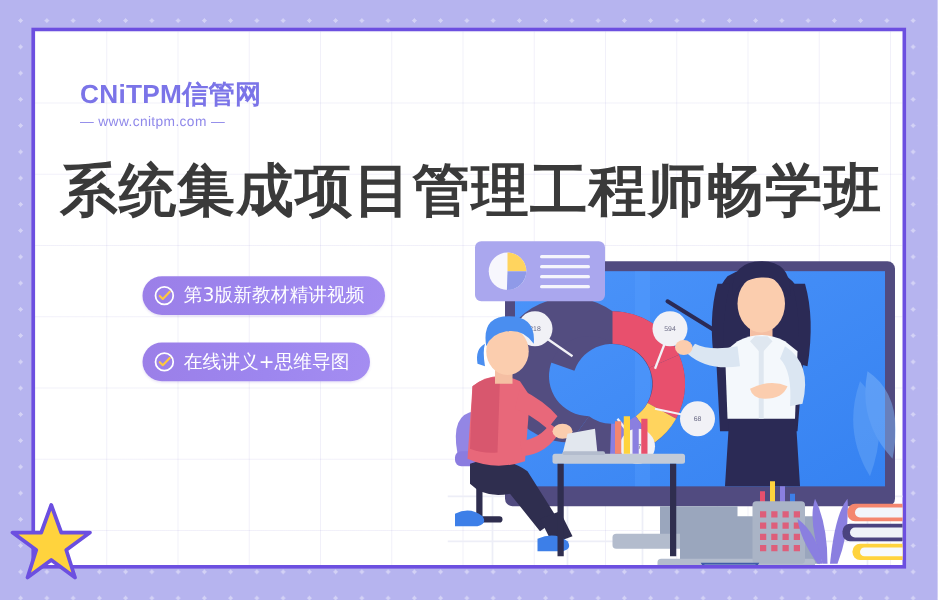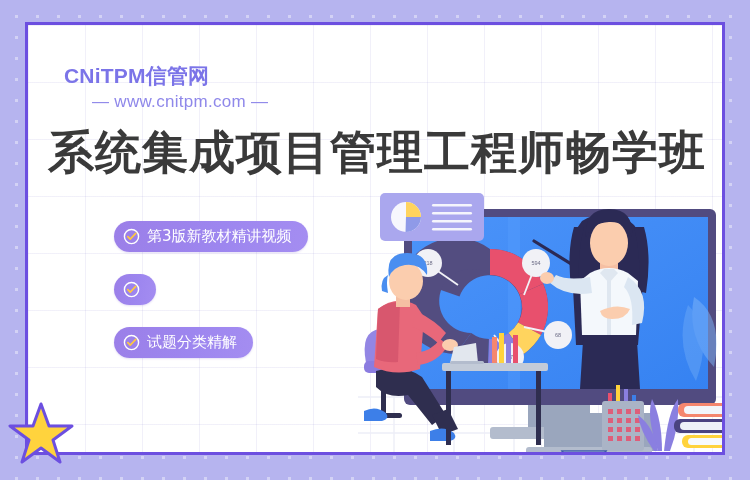--- a/index.html
+++ b/index.html
@@ -35,23 +35,22 @@
     pointer-events:none;
   }
 
   
   #logo{position:absolute;left:36px;top:40px;}
   .logo-main{
     font-size:21px;font-weight:bold;color:#7b74e8;letter-spacing:.2px;
     line-height:1;white-space:nowrap;
   }
   .logo-url{
-    font-size:17px;color:#8f88ea;margin-top:6px;letter-spacing:.3px;
+    font-size:11px;color:#8f88ea;margin-top:6px;letter-spacing:.3px;
     white-space:nowrap;
-    margin-left:28px;
   }
 
   
   #title{
     position:absolute;left:20px;top:97px;
     font-size:46px;font-weight:bold;color:#3a3a3a;
     letter-spacing:1px;white-space:nowrap;
     font-family:"DejaVu Sans","Liberation Sans",sans-serif;
   }
 
@@ -105,31 +104,23 @@
       </div>
 
 
       <div class="pill">
         <span>
           <svg class="check-ic" viewBox="0 0 24 24" fill="none">
             <circle cx="12" cy="12" r="10" stroke="#ffffff" stroke-width="2"></circle>
             <path d="M6.8 12.3l3.4 3.4L18 7.6" stroke="#ffc83d" stroke-width="2.4" stroke-linecap="round" stroke-linejoin="round"></path>
           </svg>
         </span>
+        <span class="pill-label">在线讲义+思维导图</span>
       </div>
 
-      <div class="pill">
-        <span>
-          <svg class="check-ic" viewBox="0 0 24 24" fill="none">
-            <circle cx="12" cy="12" r="10" stroke="#ffffff" stroke-width="2"></circle>
-            <path d="M6.8 12.3l3.4 3.4L18 7.6" stroke="#ffc83d" stroke-width="2.4" stroke-linecap="round" stroke-linejoin="round"></path>
-          </svg>
-        </span>
-        <span class="pill-label">试题分类精解</span>
-      </div>
 
     </div>
 
     <svg id="illus" viewBox="0 0 400 295">
 
       <g stroke="#edeef7" stroke-width="1.4">
         <line x1="0" y1="212" x2="400" y2="212"></line>
         <line x1="0" y1="248" x2="400" y2="248"></line>
         <line x1="0" y1="284" x2="400" y2="284"></line>
         <line x1="36" y1="200" x2="36" y2="295"></line>

